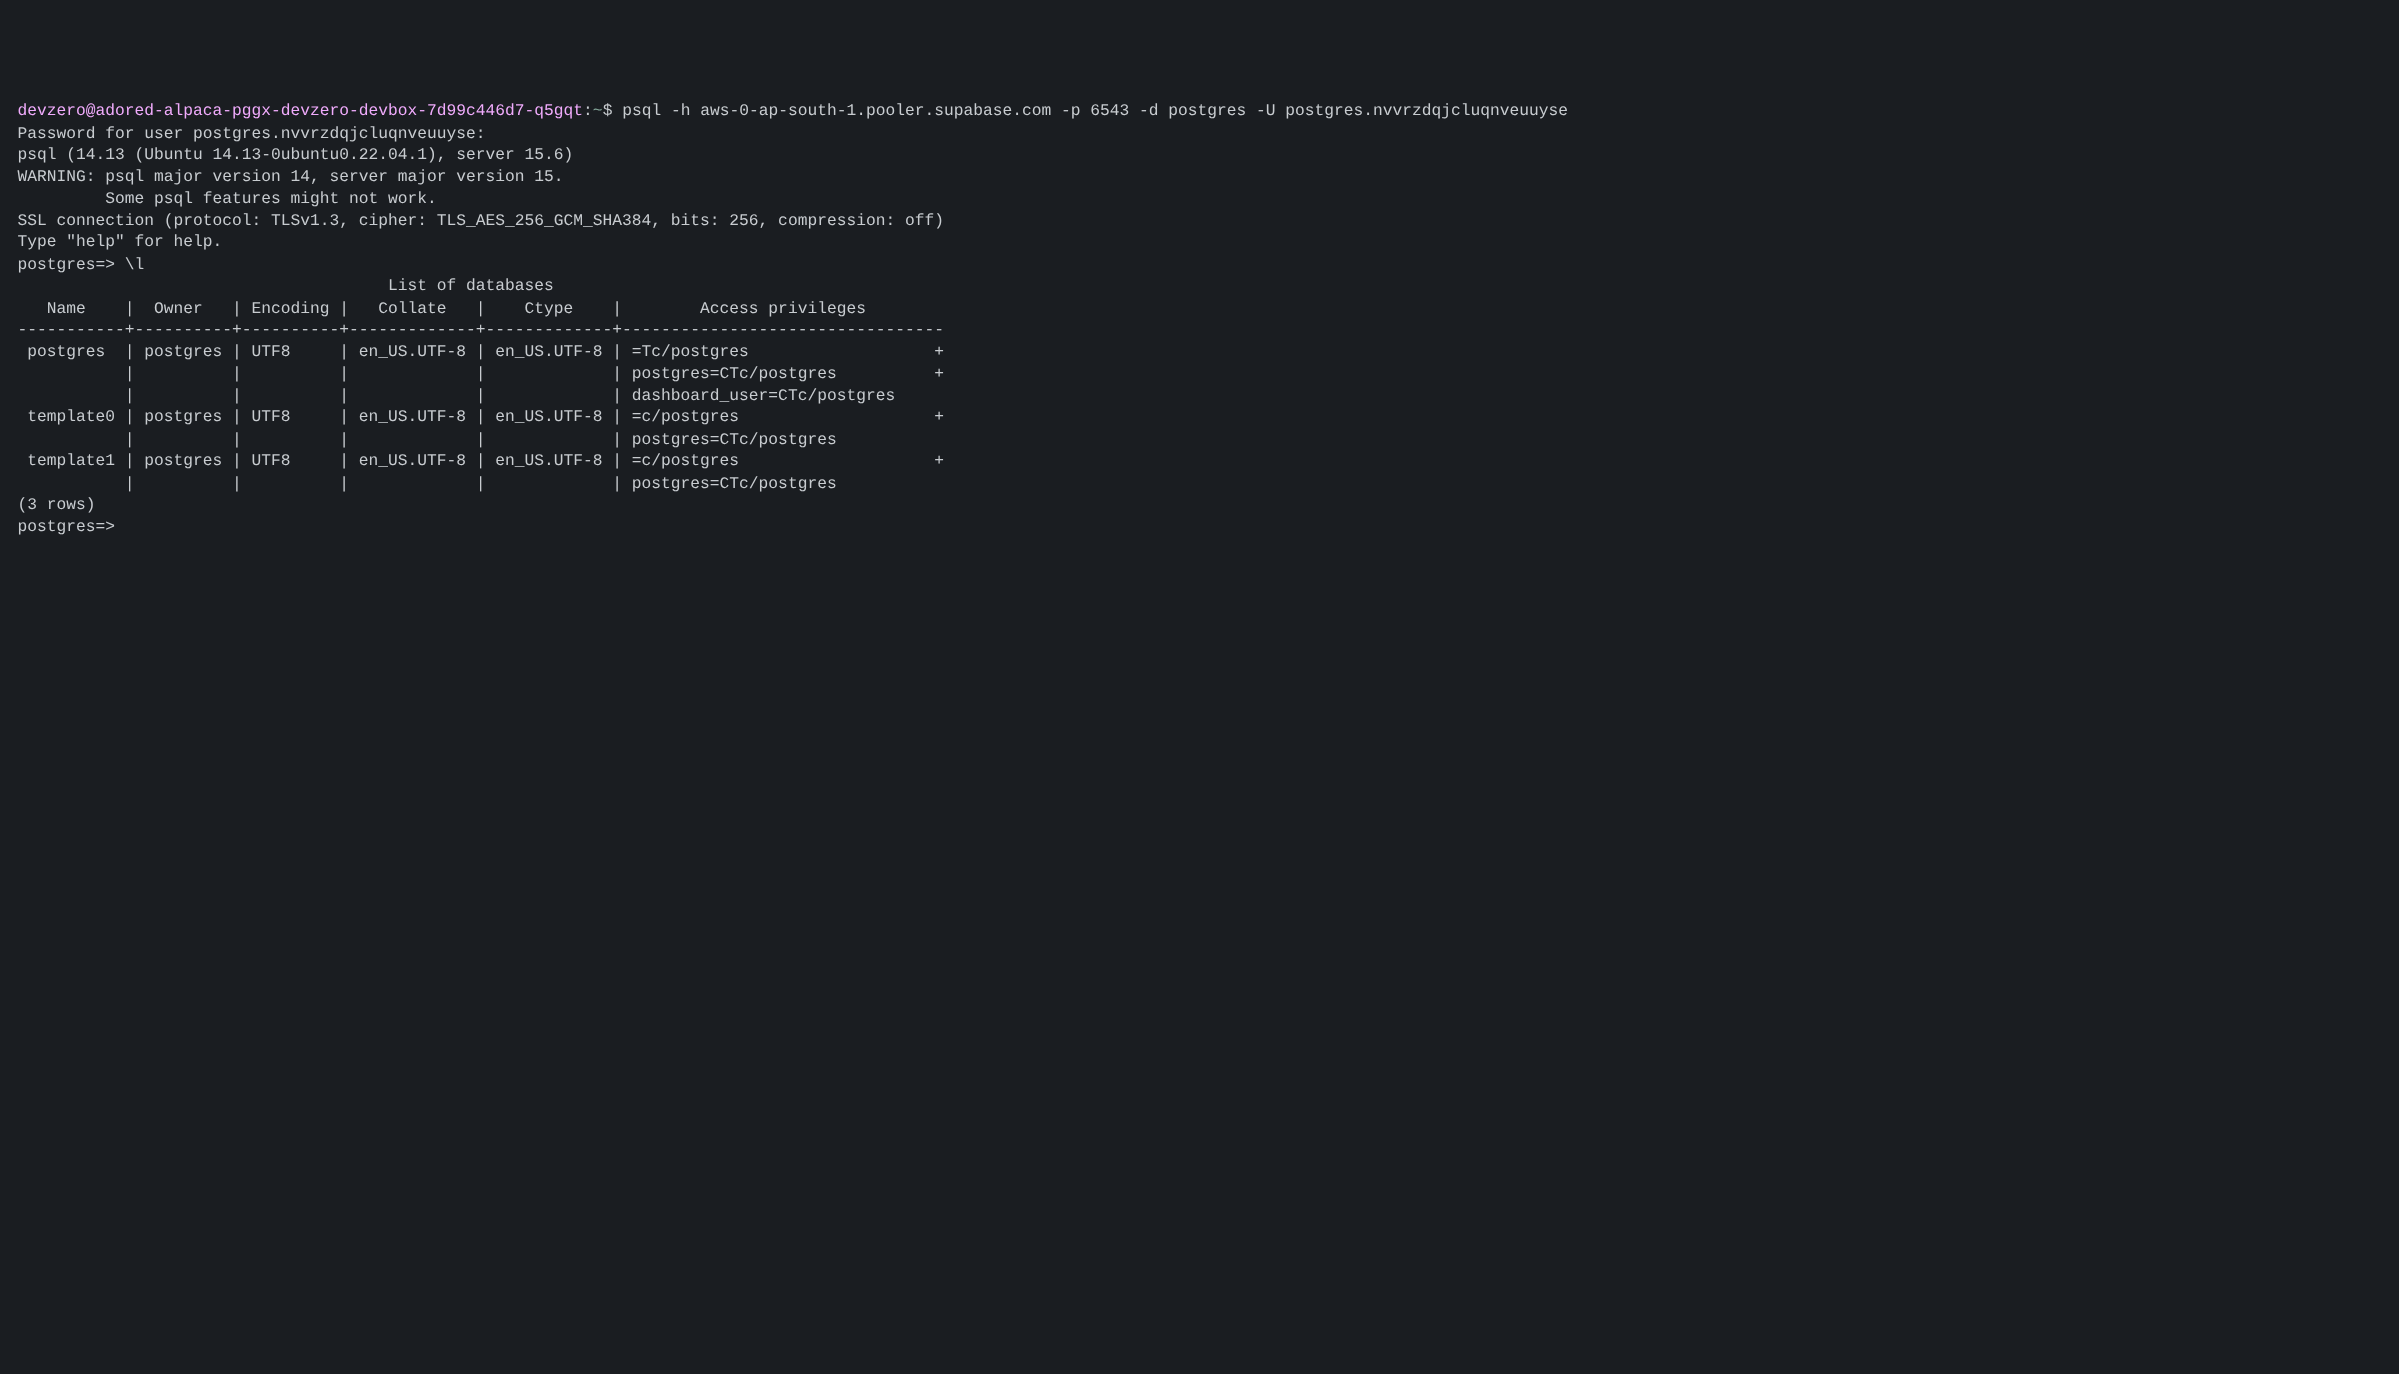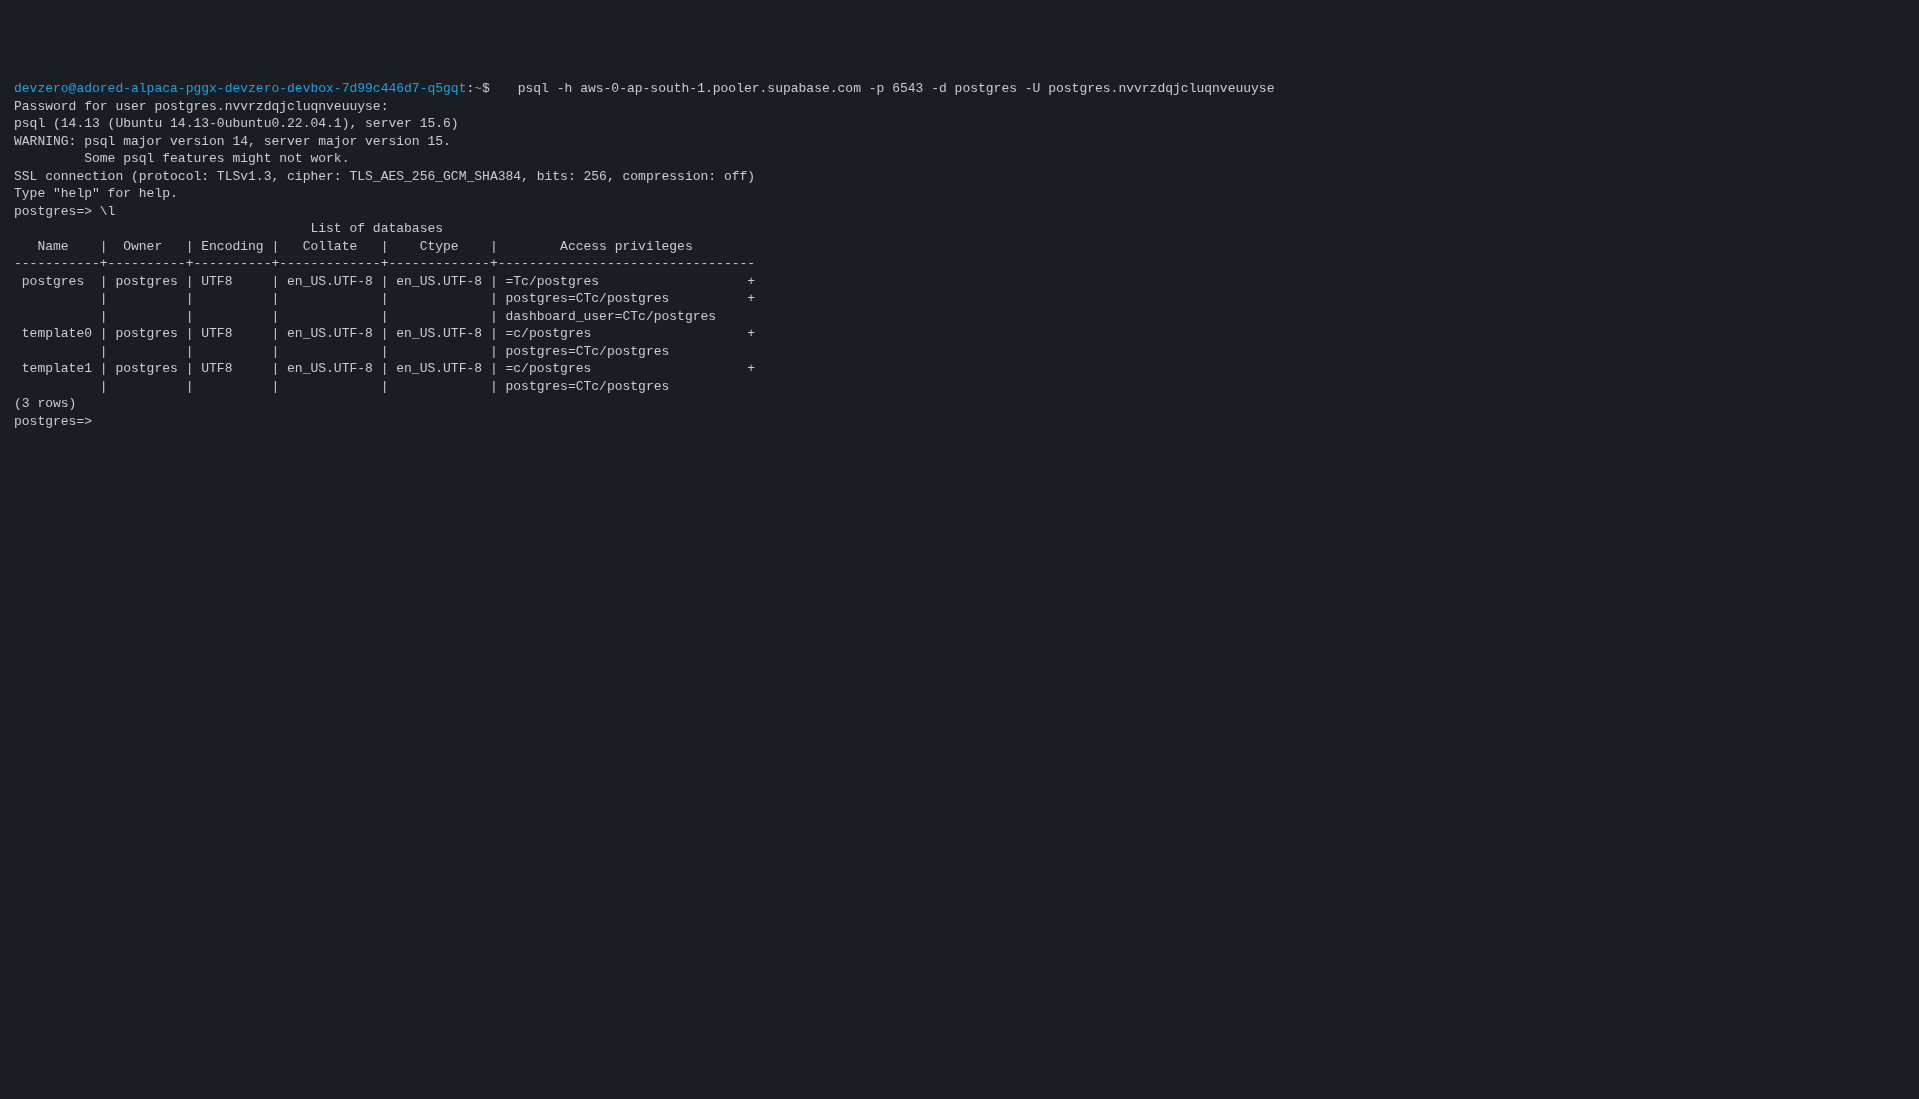--- a/index.html
+++ b/index.html
@@ -13,31 +13,30 @@
       font-family: 'Menlo', 'Monaco', 'Consolas', 'Courier New', monospace;
       font-size: 13px;
       line-height: 17.5px;
       padding: 10px 14px;
       width: 1919px;
       height: 1099px;
       white-space: pre;
       overflow: hidden;
     }
     .prompt-user-host {
-      color: #0ea5e9;
+      color: #f0abfc;
     }
     .prompt-path {
       color: #83a598;
     }
     .prompt-sep {
       color: #c8ccd0;
     }
     .command {
       color: #c8ccd0;
-      margin-left: 20px;
     }
     .line {
       display: block;
     }
   </style>
 </head>
 <body>
 
 
 

